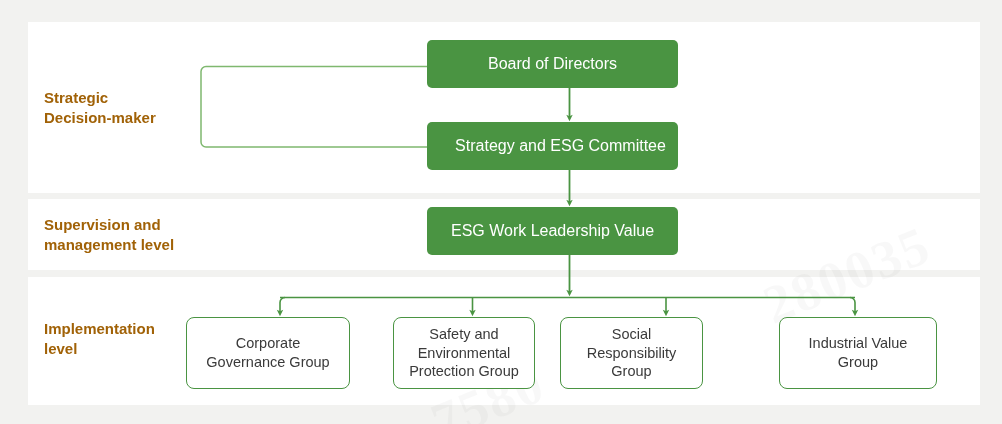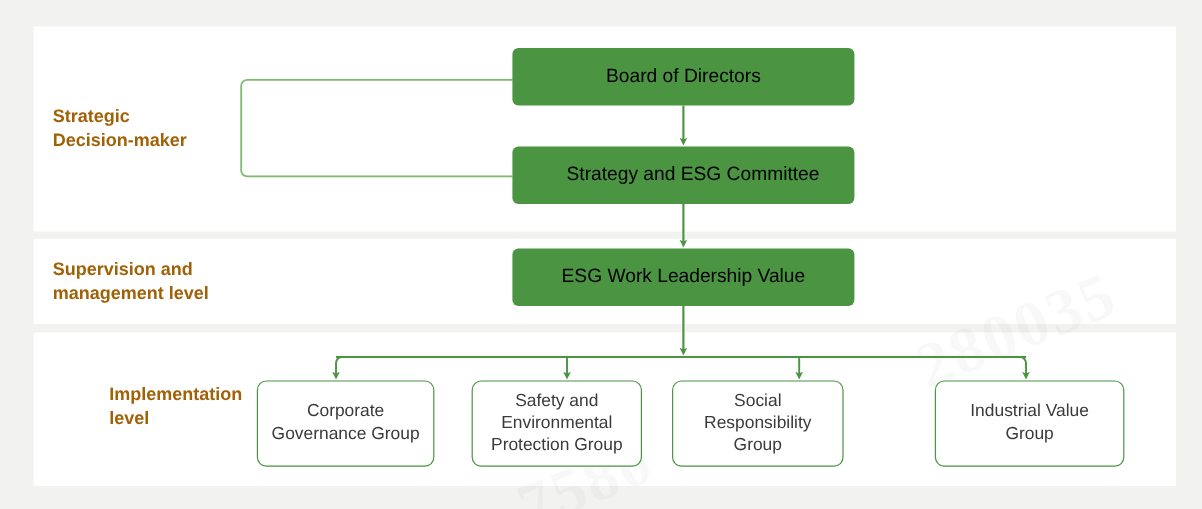--- a/index.html
+++ b/index.html
@@ -38,31 +38,31 @@
     left: 44px;
     width: 160px;
     color: #a16207;
     font-size: 15px;
     font-weight: bold;
     line-height: 1.35;
     white-space: pre-line;
   }
   .label-strategic      { top: 88px;  }
   .label-supervision    { top: 215px; }
-  .label-implementation { top: 319px; margin-left: 47px; }
+  .label-implementation { top: 319px; }
 
   
   .node-filled {
     position: absolute;
     left: 427px;
-    width: 285px;
+    width: 251px;
     height: 48px;
     background: #4a9442;
     border-radius: 5px;
-    color: #000000;
+    color: #ffffff;
     font-size: 16px;
     display: flex;
     align-items: center;
     justify-content: center;
     text-align: center;
     box-sizing: border-box;
   }
   .node-board     { top: 40px;  }
   .node-committee { top: 122px; padding-left: 16px; }
   .node-esg       { top: 207px; }
@@ -79,21 +79,21 @@
     font-size: 14.5px;
     line-height: 1.3;
     display: flex;
     align-items: center;
     justify-content: center;
     text-align: center;
     box-sizing: border-box;
     white-space: pre-line;
     padding: 0 6px;
   }
-  .node-leaf-0 { left: 214px; width: 148px; }
+  .node-leaf-0 { left: 186px; width: 164px; }
   .node-leaf-1 { left: 393px; width: 142px; }
   .node-leaf-2 { left: 560px; width: 143px; }
   .node-leaf-3 { left: 779px; width: 158px; }
 
   
   #connectors {
     position: absolute;
     left: 0;
     top: 0;
     width: 1002px;

